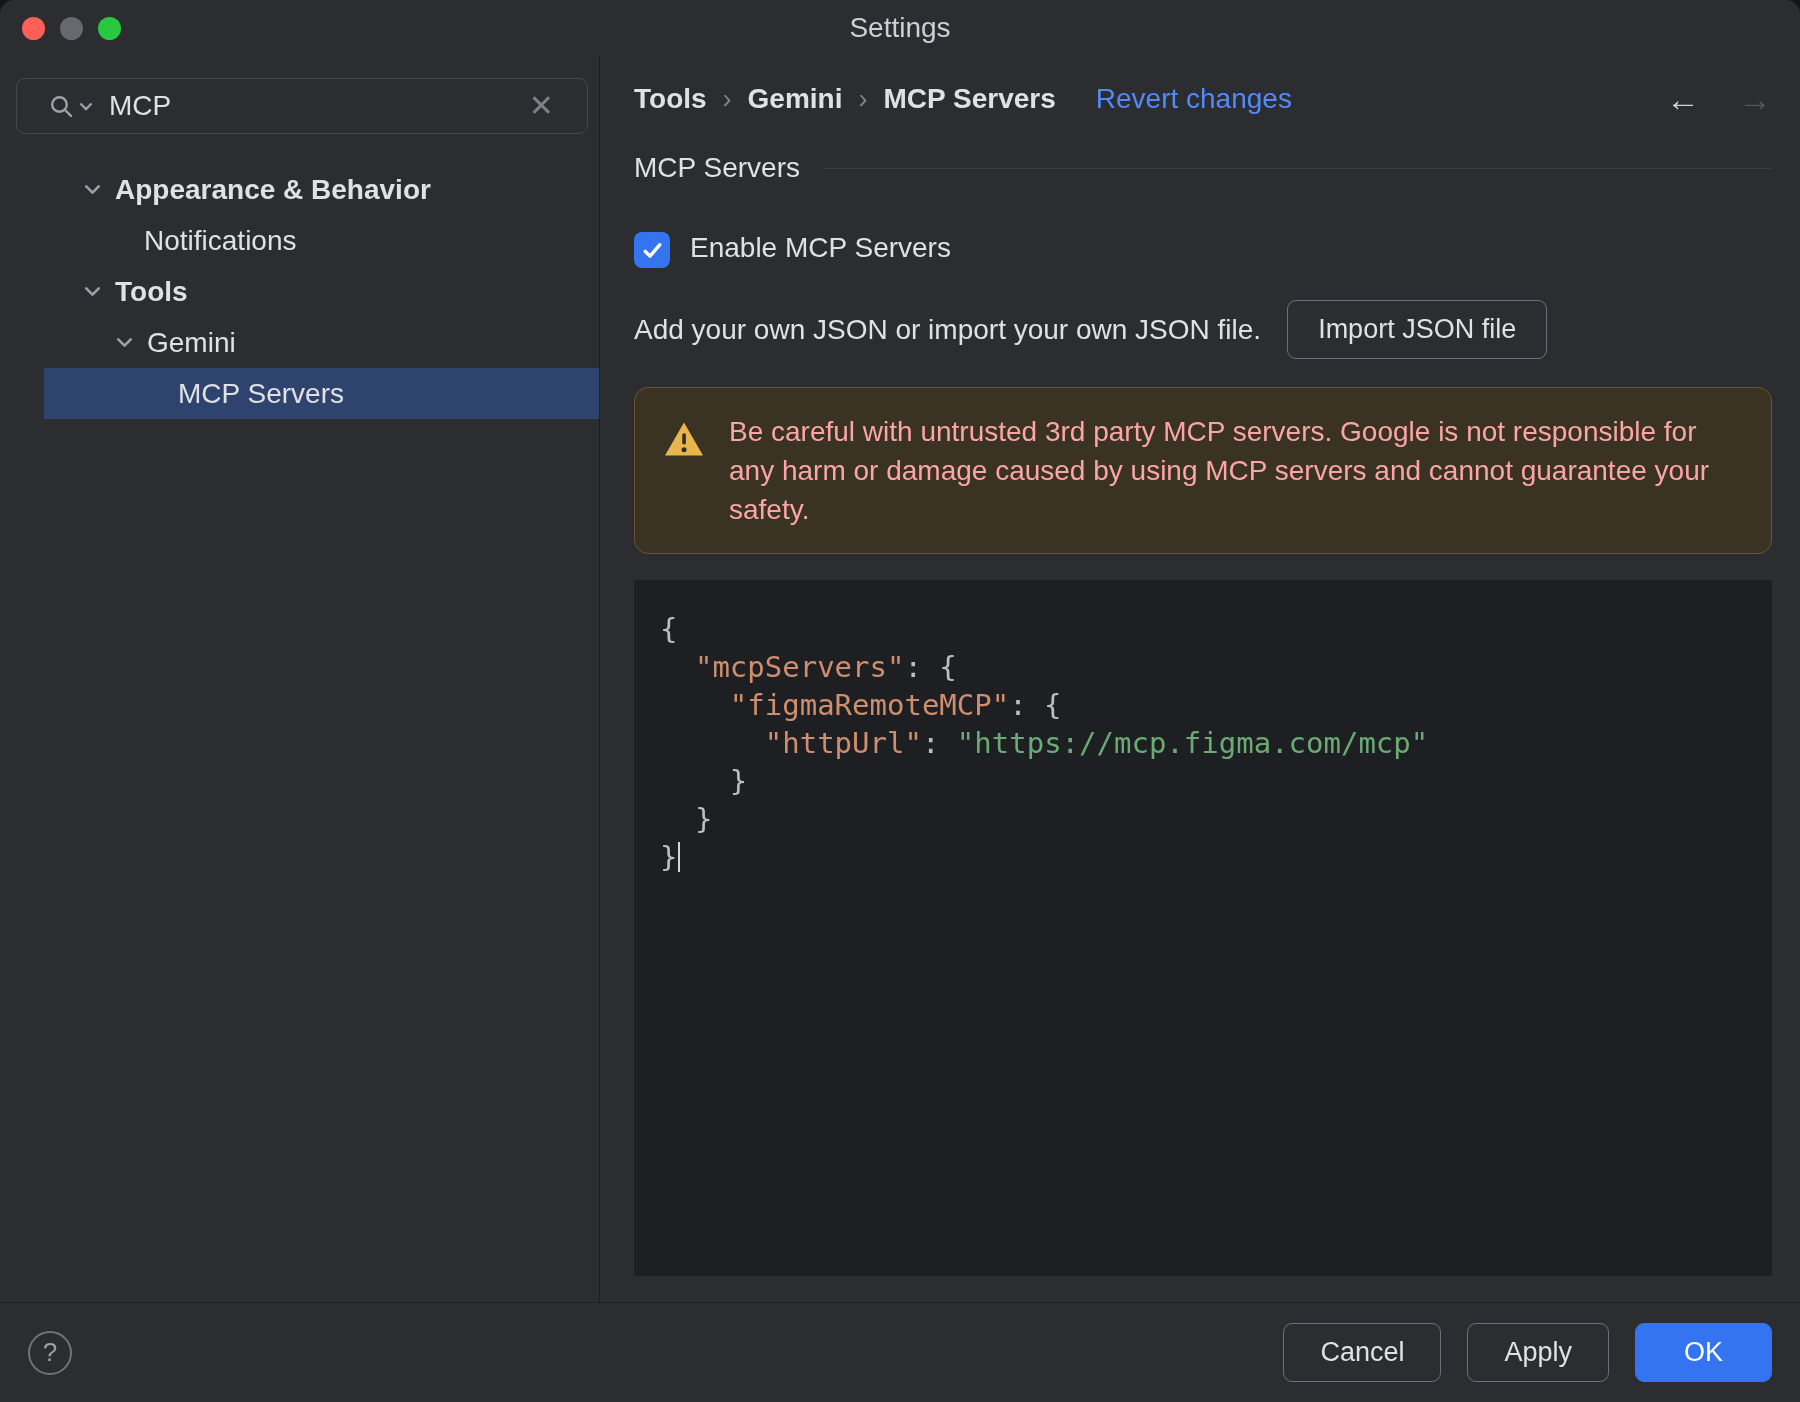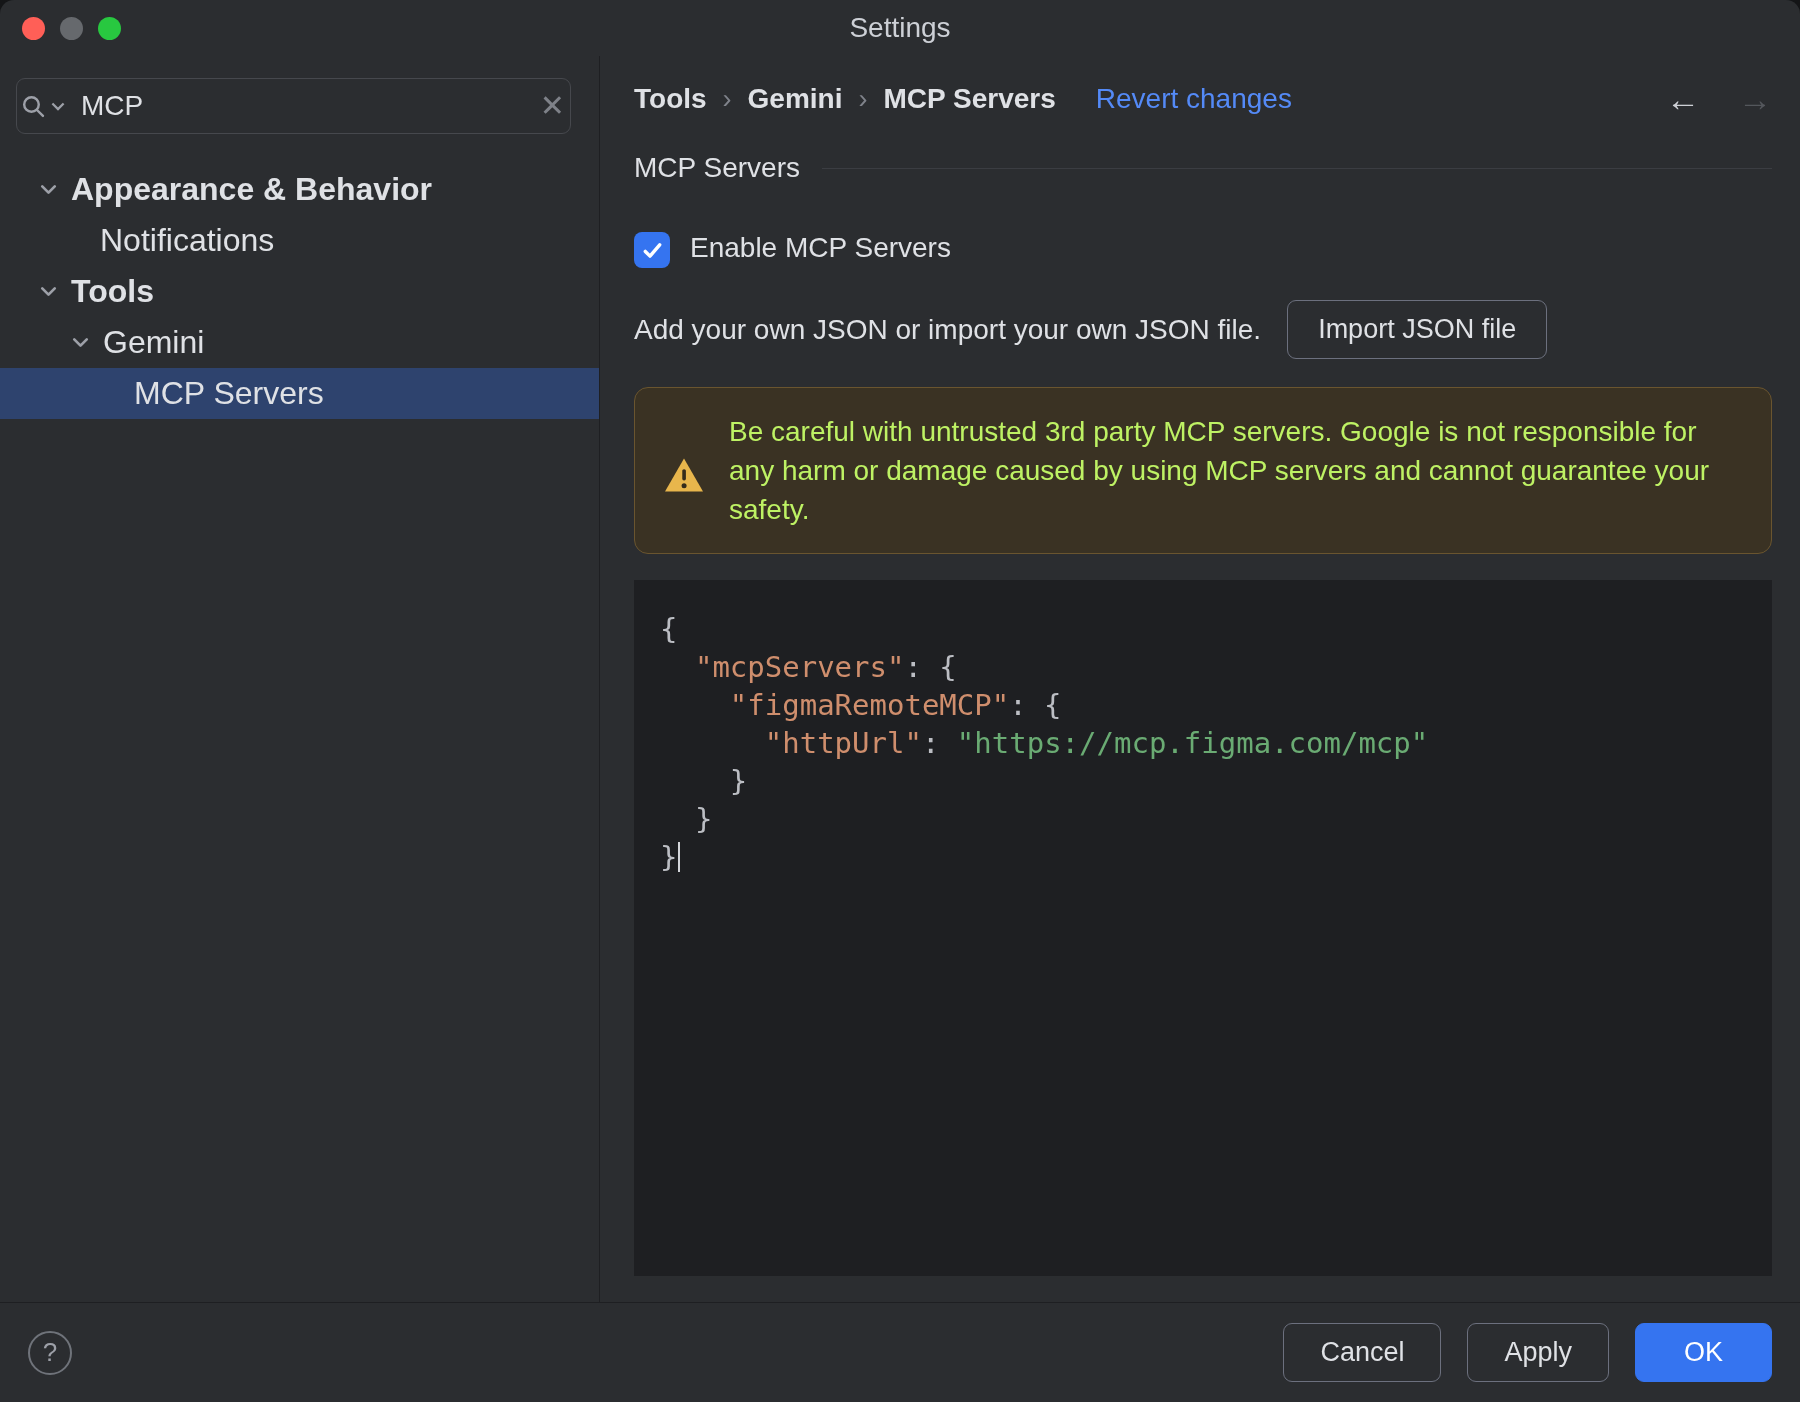--- a/index.html
+++ b/index.html
@@ -18,27 +18,27 @@
   .tl.gray { background:#66696d; }
   .tl.green { background:#28c840; }
   .win-title { font-size:28px; font-weight:400; color:#cdd0d6; }
 
   
   .main { flex:1; display:flex; min-height:0; }
 
   
   .sidebar { width:600px; flex:0 0 600px; border-right:1px solid #1e1f22;
     display:flex; flex-direction:column; padding-top:22px; }
-  .search { margin:0 28px 18px 16px; height:56px; border:1px solid #46484d;
-    border-radius:9px; display:flex; align-items:center; padding:0 3px; gap:4px; }
+  .search { margin:0 11px 18px 16px; height:56px; border:1px solid #46484d;
+    border-radius:9px; display:flex; align-items:center; padding:0 31px; gap:4px; }
   .search input { flex:1; background:transparent; border:none; outline:none;
     color:#dfe1e5; font-size:28px; font-family:inherit; padding-left:12px; }
   .clear-x { color:#7e8188; font-size:30px; line-height:1; cursor:pointer; padding:0 2px; }
 
-  .tree { margin-top:12px; font-size:32px; }
+  .tree { margin-top:12px; font-size:28px;margin-left:44px; }
   .tree-row { height:51px; display:flex; align-items:center; color:#dfe1e5; cursor:pointer; }
   .tree-row .chev { flex:0 0 auto; margin-right:10px; display:flex; }
   .tree-row.bold { font-weight:700; }
   .pl-root  { padding-left:36px; }
   .pl-sub   { padding-left:100px; }
   .pl-sub-chev { padding-left:68px; }
   .pl-leaf  { padding-left:134px; }
   .tree-row.selected { background:#2e436e; }
 
   
@@ -61,21 +61,21 @@
     display:flex; align-items:center; justify-content:center; cursor:pointer; }
   .check-label { font-size:28px; cursor:pointer; }
 
   .import-row { display:flex; align-items:center; gap:26px; margin-top:32px; font-size:28px; }
   .btn { height:59px; padding:0 30px; border:1px solid #6c707e; border-radius:9px;
     background:transparent; color:#dfe1e5; font-size:27px; font-family:inherit;
     cursor:pointer; display:inline-flex; align-items:center; justify-content:center; }
 
   .warning { margin-top:28px; background:#3a3223; border:1px solid #6a552f;
     border-radius:14px; padding:24px 28px; display:flex; gap:24px;
-    font-size:28px; line-height:39px; color:#bef264;align-items:center; }
+    font-size:28px; line-height:39px; color:#fca5a5; }
   .warning-icon { flex:0 0 auto; margin-top:8px; display:flex; }
 
   .editor { margin-top:26px; flex:1; background:#1e1f22; padding:30px 0 0 26px;
     font-family:"DejaVu Sans Mono", monospace; font-size:29px; line-height:38px;
     color:#bcbec4; overflow:hidden; cursor:text; }
   .code-line { white-space:pre; }
   .tok-p { color:#bcbec4; }
   .tok-k { color:#cf8e6d; }
   .tok-s { color:#6aab73; }
   .caret { display:inline-block; width:2px; height:30px; background:#d4d6db;

